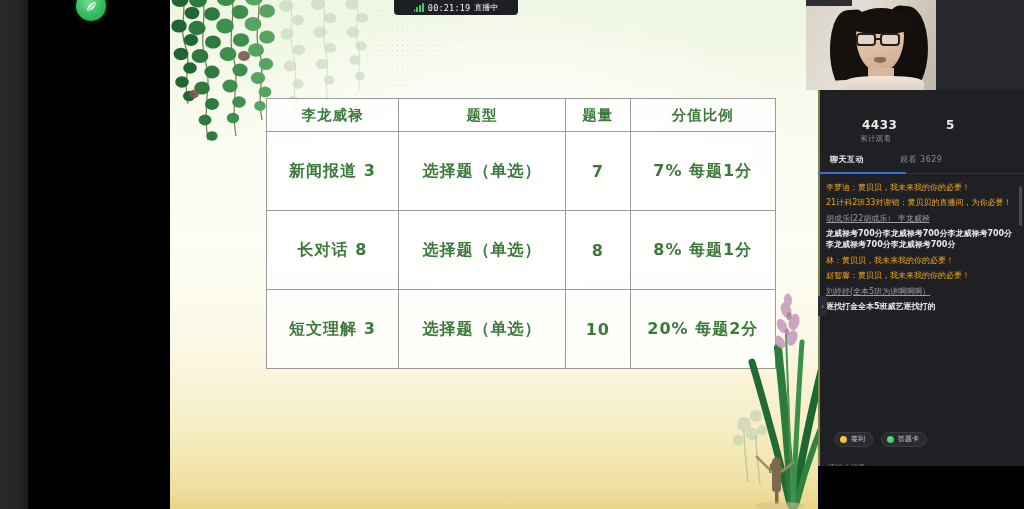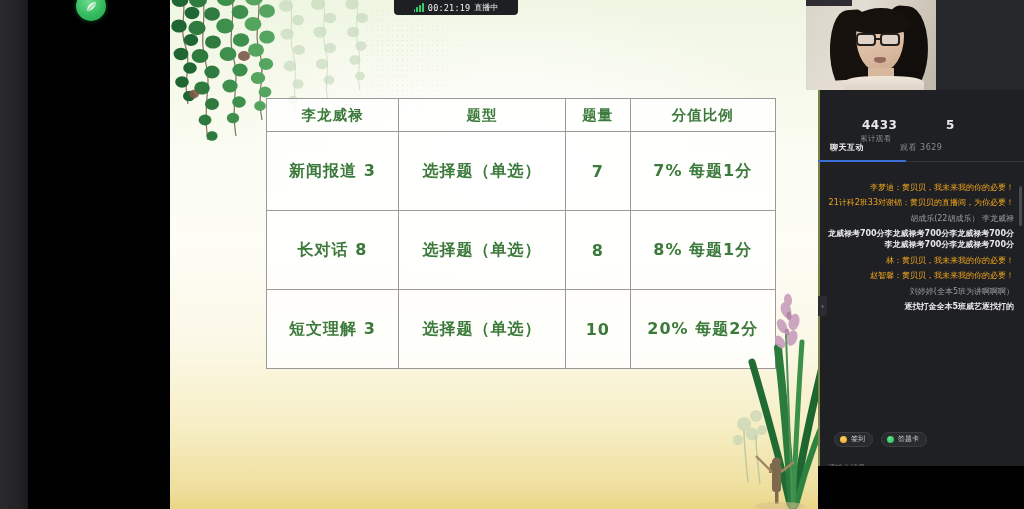--- a/index.html
+++ b/index.html
@@ -151,32 +151,32 @@
   .panel-accent { position:absolute; left:0; top:0; width:2px; height:376px; background:#c8d66a; opacity:.55; }
 
   .stats { position:absolute; left:0; top:28px; width:204px; height:34px; }
   .stat-num { position:absolute; left:44px; top:0; color:#e9e9ea; font-size:12px;
     font-weight:700; font-family:"DejaVu Sans", sans-serif; letter-spacing:.5px; }
   .stat-cap { position:absolute; left:42px; top:16px; color:#8b8c8f; font-size:7.5px;
     font-family:"DejaVu Sans", sans-serif; letter-spacing:.4px; }
   .stat-num2 { position:absolute; left:128px; top:0; color:#e9e9ea; font-size:12px;
     font-weight:700; font-family:"DejaVu Sans", sans-serif; }
 
-  .tabs { position:absolute; left:0; top:52px; width:206px; height:22px;text-align:right; }
+  .tabs { position:absolute; left:0; top:64px; width:206px; height:22px;text-align:right; }
   .tab { position:absolute; top:0; font-size:8px; font-family:"DejaVu Sans", sans-serif; letter-spacing:.5px; }
   .tab.active { left:12px; color:#f0f0f1; font-weight:700; }
   .tab.idle  { left:82px; color:#8b8c8f; }
   .tab-underline { position:absolute; left:0; top:18px; width:88px; height:2px; background:#3a6fd8; }
   .tab-track { position:absolute; left:88px; top:19px; width:118px; height:1px; background:#34353a; }
 
-  .chat { position:absolute; left:0; top:90px; width:206px; height:230px; overflow:hidden;text-align:right; }
+  .chat { position:absolute; left:0; top:90px; width:206px; height:230px; overflow:hidden; }
   .msg { padding:2px 10px 2px 8px; line-height:1.42; font-size:8px;
     font-family:"DejaVu Sans", sans-serif; word-break:break-all; }
   .msg.hl { color:#f0a51e; }
-  .msg.dim { color:#9b9c9f; }
+  .msg.dim { color:#9b9c9f;text-decoration:underline; }
   .msg.white { color:#e8e8ea; font-weight:700; }
 
   .scroll-thumb { position:absolute; right:2px; top:96px; width:3px; height:40px;
     background:#4a4b50; border-radius:2px; }
   .chat-arrow { position:absolute; left:0px; top:206px; width:9px; height:20px;
     background:#2b2c30; color:#9b9c9f; font-size:8px;
     display:flex; align-items:center; justify-content:center; border-radius:0 3px 3px 0; }
 
   .quick { position:absolute; left:0; top:338px; width:206px; height:22px;
     display:flex; align-items:center; gap:8px; padding:0 16px; }

